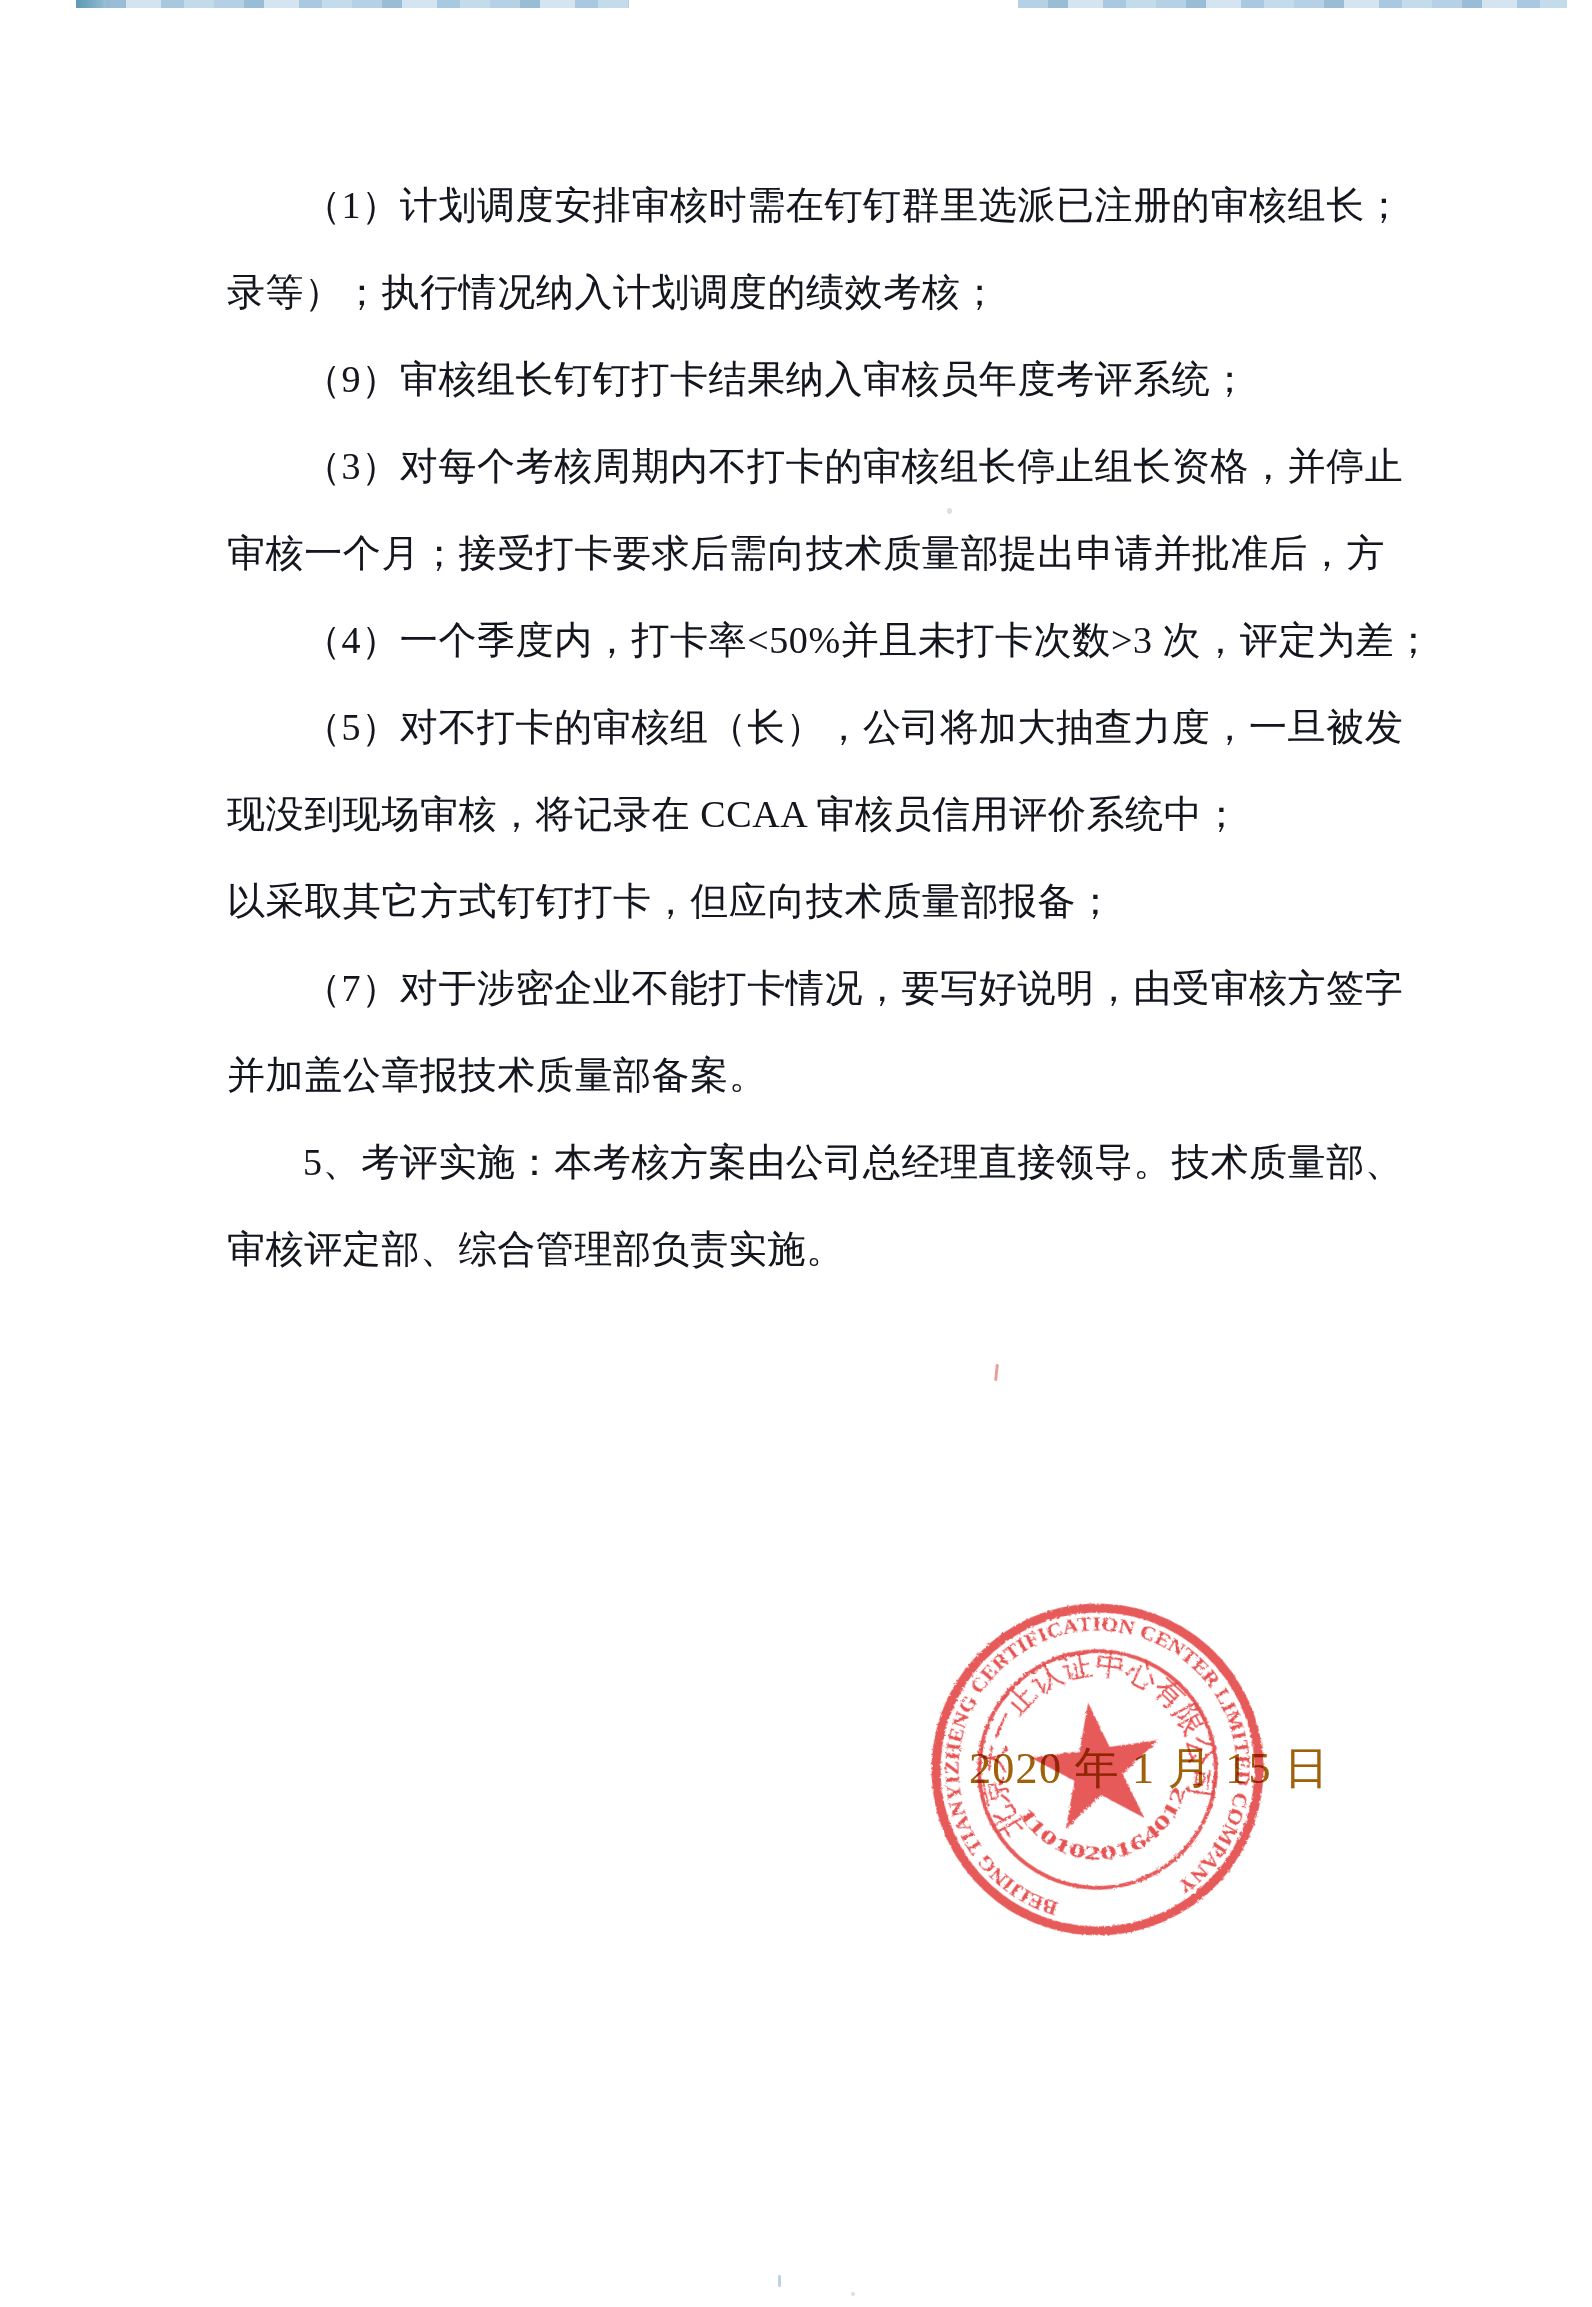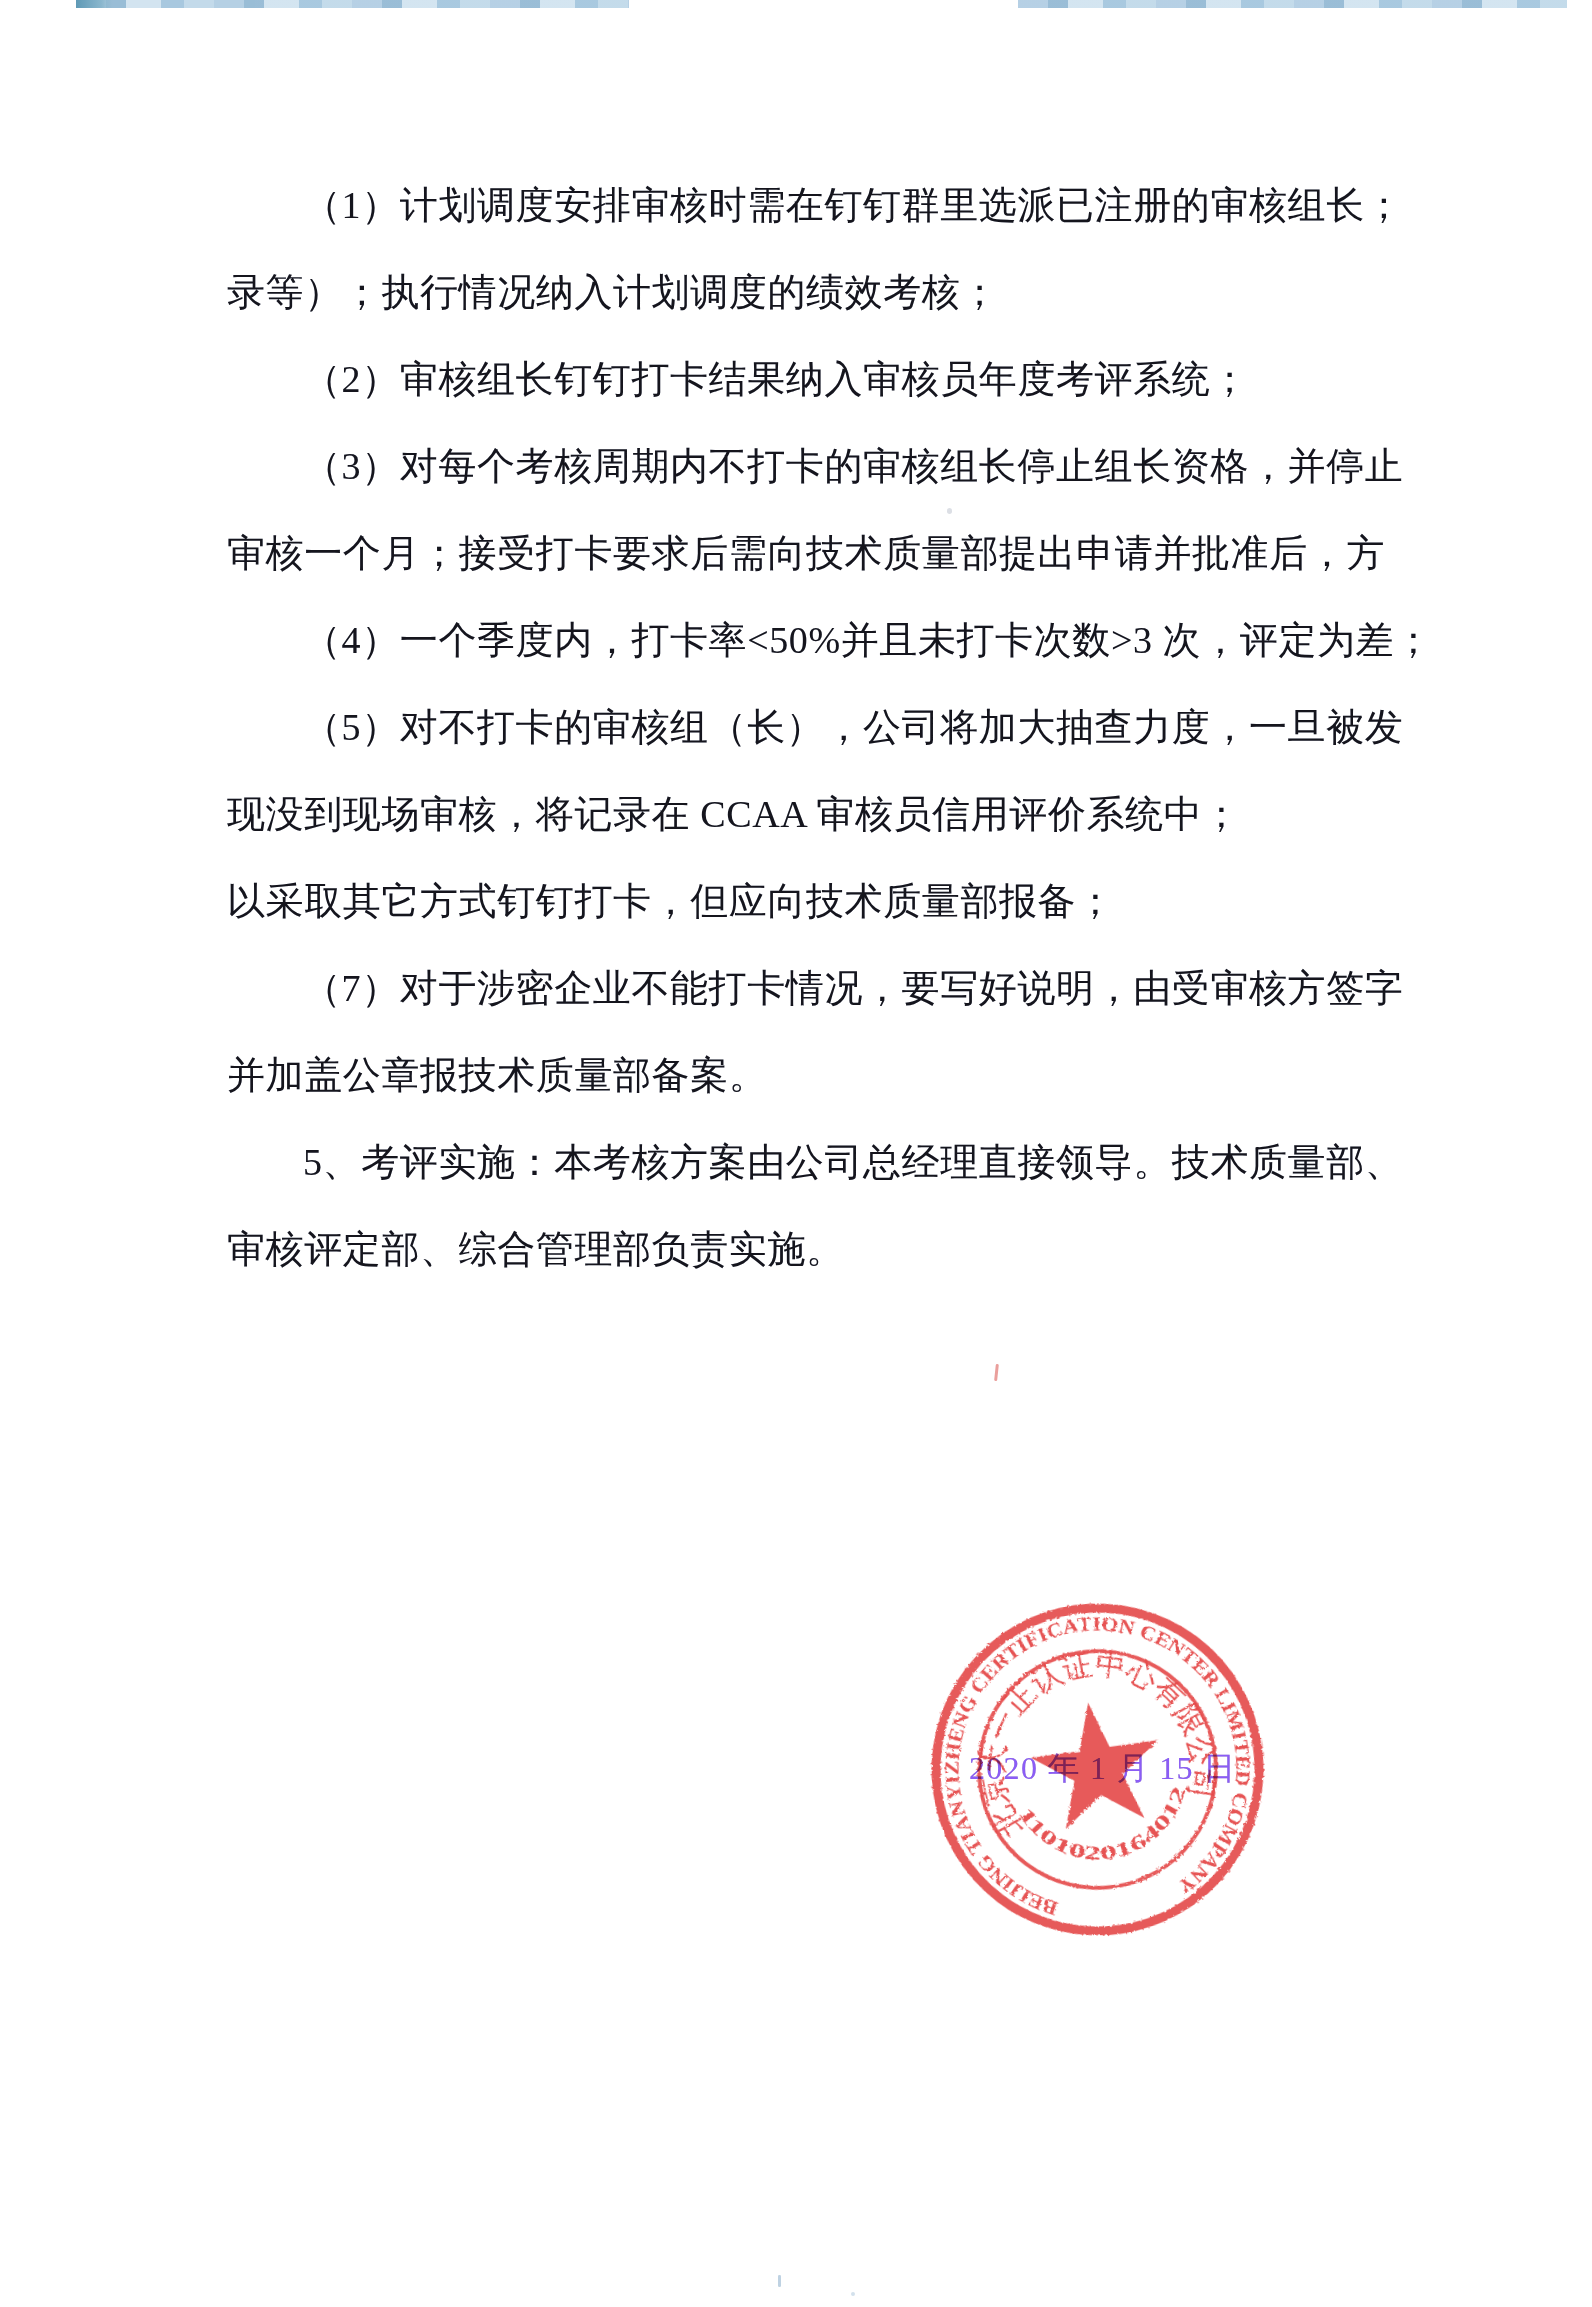--- a/index.html
+++ b/index.html
@@ -41,22 +41,22 @@
     color:#15151d;
     letter-spacing:0.6px;
     text-shadow:0 0 0.6px rgba(70,95,150,.28);
   }
   .doc-line{white-space:nowrap;height:87px;}
   .doc-line.indent{padding-left:76px;}
 
   
   .date-line{
     position:absolute;left:969px;top:1747px;
-    font-size:32px;line-height:43px;white-space:nowrap;
-    color:#8b5cf6;
+    font-size:44px;line-height:43px;white-space:nowrap;
+    color:#a16207;
     letter-spacing:1.3px;
     text-shadow:0 0 0.6px rgba(40,40,60,.3);
   }
 
   
   .seal{
     position:absolute;left:927px;top:1599px;width:341px;height:341px;
     mix-blend-mode:multiply;
     opacity:.93;
   }
@@ -70,21 +70,21 @@
   <div class="scan-strip left"></div>
   <div class="scan-strip right"></div>
   <div class="speck red-dash"></div>
   <div class="speck gray-dot"></div>
   <div class="speck blue-dash"></div>
   <div class="speck blue-dot"></div>
 
   <div class="doc-body">
     <div class="doc-line indent">（1）计划调度安排审核时需在钉钉群里选派已注册的审核组长；</div>
     <div class="doc-line">录等）；执行情况纳入计划调度的绩效考核；</div>
-    <div class="doc-line indent">（2）审核组长钉钉打卡结果纳入审核员年度考评系统；</div>
+    <div class="doc-line indent">（9）审核组长钉钉打卡结果纳入审核员年度考评系统；</div>
     <div class="doc-line indent">（3）对每个考核周期内不打卡的审核组长停止组长资格，并停止</div>
     <div class="doc-line">审核一个月；接受打卡要求后需向技术质量部提出申请并批准后，方</div>
     <div class="doc-line indent">（4）一个季度内，打卡率&lt;50%并且未打卡次数&gt;3 次，评定为差；</div>
     <div class="doc-line indent">（5）对不打卡的审核组（长），公司将加大抽查力度，一旦被发</div>
     <div class="doc-line">现没到现场审核，将记录在 CCAA 审核员信用评价系统中；</div>
     <div class="doc-line">以采取其它方式钉钉打卡，但应向技术质量部报备；</div>
     <div class="doc-line indent">（7）对于涉密企业不能打卡情况，要写好说明，由受审核方签字</div>
     <div class="doc-line">并加盖公章报技术质量部备案。</div>
     <div class="doc-line indent">5、考评实施：本考核方案由公司总经理直接领导。技术质量部、</div>
     <div class="doc-line">审核评定部、综合管理部负责实施。</div>

